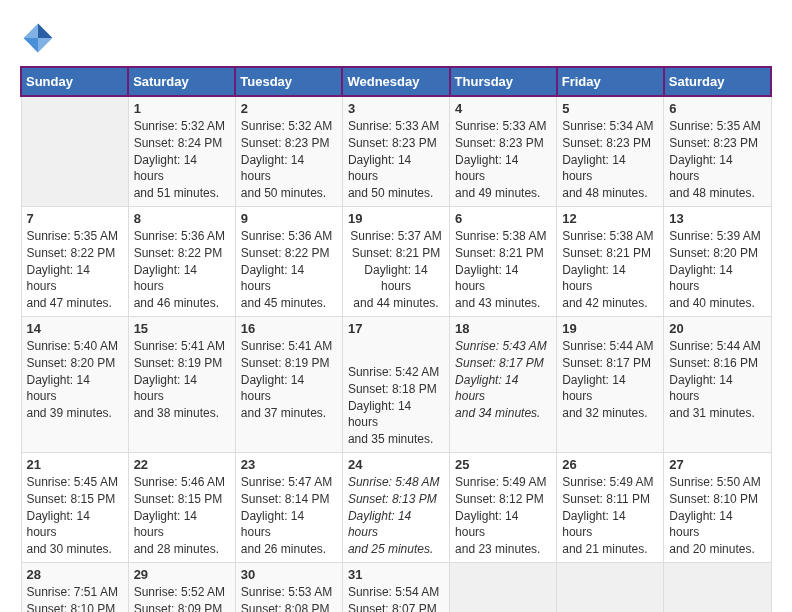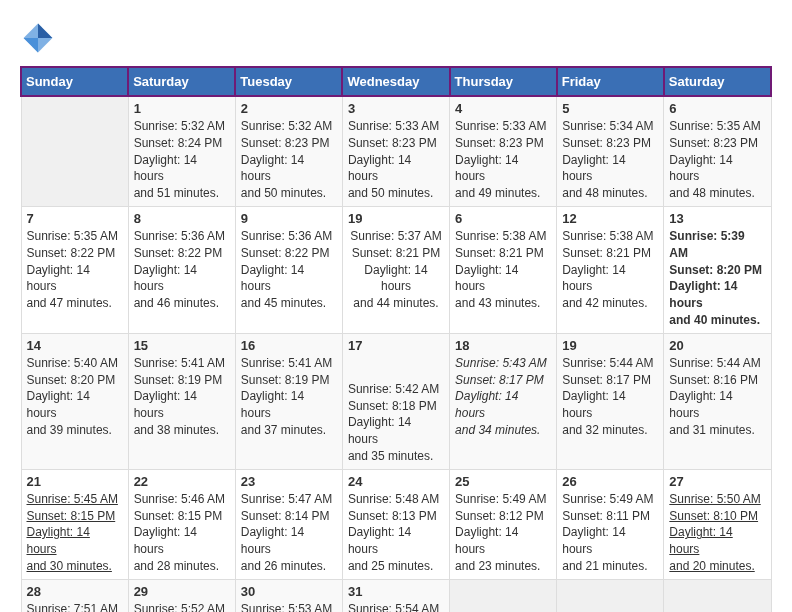--- a/index.html
+++ b/index.html
@@ -208,21 +208,21 @@
         </td>
         <td>
           <span class="day-number">12</span>
           <div class="day-info" style="white-space: pre-line;">Sunrise: 5:38 AM
 Sunset: 8:21 PM
 Daylight: 14 hours
 and 42 minutes.</div>
         </td>
         <td>
           <span class="day-number">13</span>
-          <div class="day-info" style="white-space: pre-line; font-weight: bold;">Sunrise: 5:39 AM
+          <div class="day-info" style="white-space: pre-line;">Sunrise: 5:39 AM
 Sunset: 8:20 PM
 Daylight: 14 hours
 and 40 minutes.</div>
         </td>
       </tr>
       <tr>
         <td>
           <span class="day-number">14</span>
           <div class="day-info" style="white-space: pre-line;">Sunrise: 5:40 AM
 Sunset: 8:20 PM
@@ -268,63 +268,63 @@
           <span class="day-number">20</span>
           <div class="day-info" style="white-space: pre-line;">Sunrise: 5:44 AM
 Sunset: 8:16 PM
 Daylight: 14 hours
 and 31 minutes.</div>
         </td>
       </tr>
       <tr>
         <td>
           <span class="day-number">21</span>
-          <div class="day-info" style="white-space: pre-line; text-decoration: underline;">Sunrise: 5:45 AM
+          <div class="day-info" style="white-space: pre-line;">Sunrise: 5:45 AM
 Sunset: 8:15 PM
 Daylight: 14 hours
 and 30 minutes.</div>
         </td>
         <td>
           <span class="day-number">22</span>
           <div class="day-info" style="white-space: pre-line;">Sunrise: 5:46 AM
 Sunset: 8:15 PM
 Daylight: 14 hours
 and 28 minutes.</div>
         </td>
         <td>
           <span class="day-number">23</span>
           <div class="day-info" style="white-space: pre-line;">Sunrise: 5:47 AM
 Sunset: 8:14 PM
 Daylight: 14 hours
 and 26 minutes.</div>
         </td>
         <td>
           <span class="day-number">24</span>
-          <div class="day-info" style="white-space: pre-line;">Sunrise: 5:48 AM
+          <div class="day-info" style="white-space: pre-line; font-style: italic;">Sunrise: 5:48 AM
 Sunset: 8:13 PM
 Daylight: 14 hours
 and 25 minutes.</div>
         </td>
         <td>
           <span class="day-number">25</span>
           <div class="day-info" style="white-space: pre-line;">Sunrise: 5:49 AM
 Sunset: 8:12 PM
 Daylight: 14 hours
 and 23 minutes.</div>
         </td>
         <td>
           <span class="day-number">26</span>
           <div class="day-info" style="white-space: pre-line;">Sunrise: 5:49 AM
 Sunset: 8:11 PM
 Daylight: 14 hours
 and 21 minutes.</div>
         </td>
         <td>
           <span class="day-number">27</span>
-          <div class="day-info" style="white-space: pre-line; text-decoration: underline;">Sunrise: 5:50 AM
+          <div class="day-info" style="white-space: pre-line;">Sunrise: 5:50 AM
 Sunset: 8:10 PM
 Daylight: 14 hours
 and 20 minutes.</div>
         </td>
       </tr>
       <tr>
         <td>
           <span class="day-number">28</span>
           <div class="day-info" style="white-space: pre-line;">Sunrise: 7:51 AM
 Sunset: 8:10 PM

